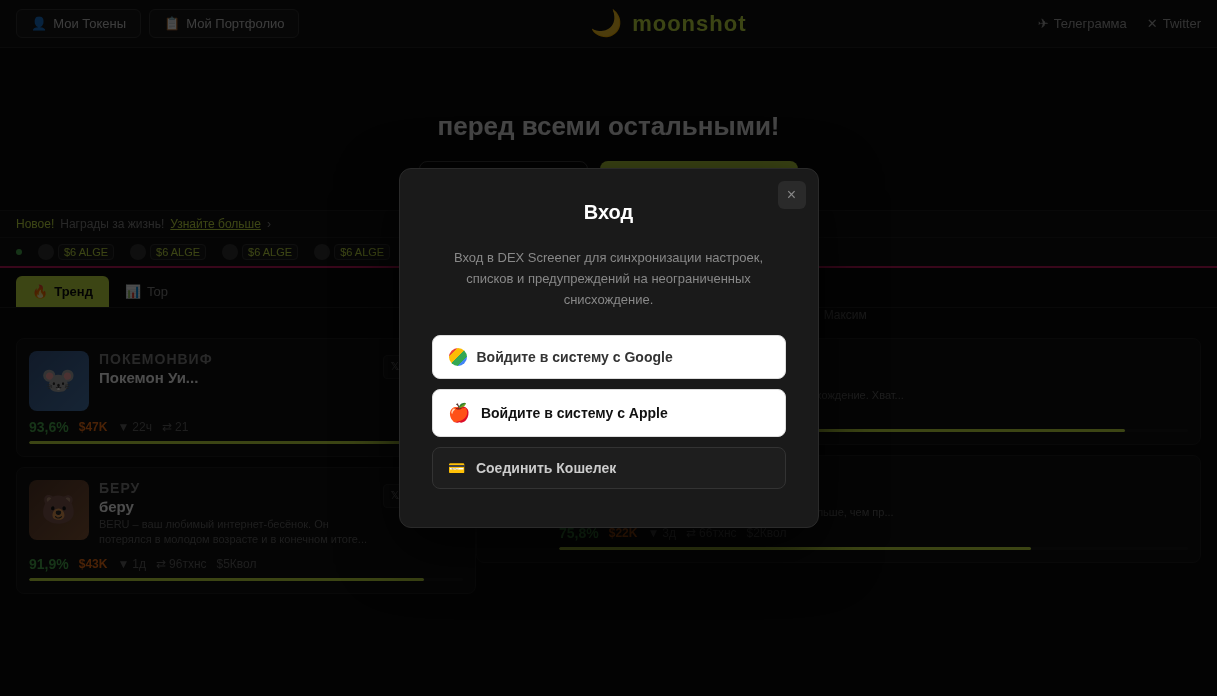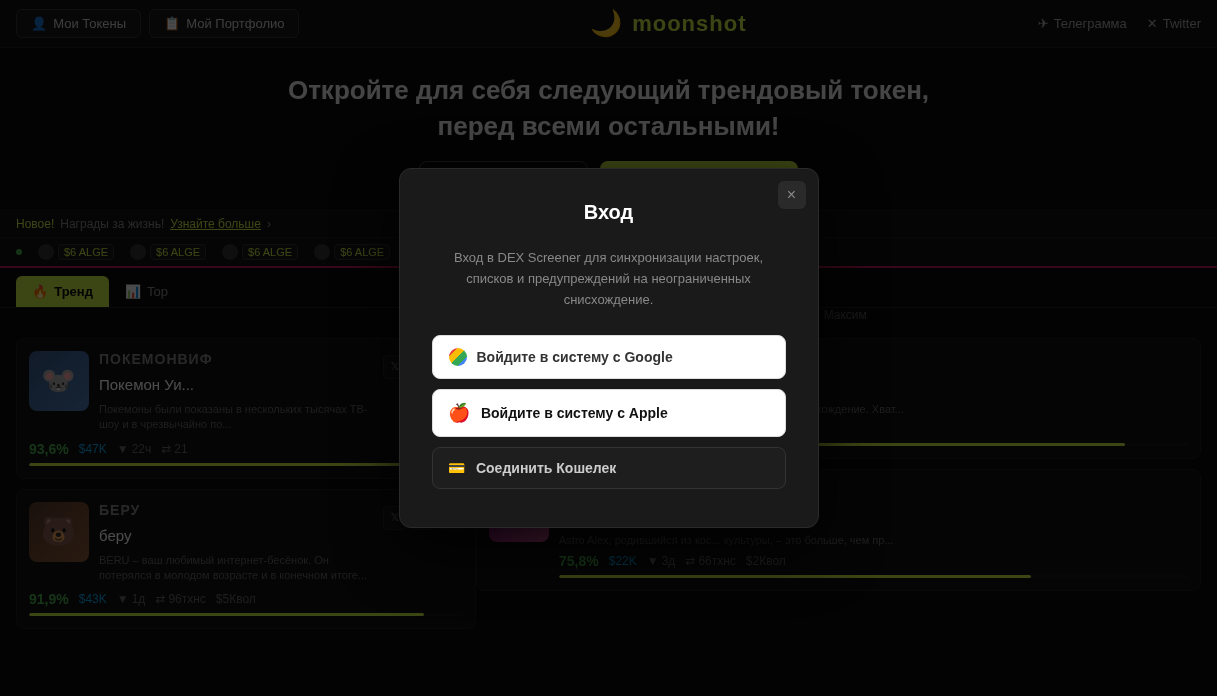--- a/index.html
+++ b/index.html
@@ -229,23 +229,23 @@
     }
     .token-info { flex: 1; }
     .token-ticker {
       font-size: 14px;
       color: #888;
       font-weight: 600;
       letter-spacing: 1px;
     }
     .token-name {
       font-size: 15px;
-      font-weight: 400;
+      font-weight: 700;
       color: #fff;
-      margin: 9px 0;
+      margin: 2px 0;
     }
     .token-desc {
       font-size: 11px;
       color: #666;
       line-height: 1.4;
       max-height: 40px;
       overflow: hidden;
     }
     .token-actions {
       display: flex;
@@ -271,22 +271,22 @@
       gap: 10px;
       margin-top: 8px;
       font-size: 12px;
     }
     .token-pct {
       color: #4caf50;
       font-weight: 700;
       font-size: 14px;
     }
     .token-vol {
-      color: #0ea5e9;
-      font-weight: 400;
+      color: #f97316;
+      font-weight: 700;
     }
     .token-stat {
       color: #666;
       display: flex;
       align-items: center;
       gap: 3px;
     }
     .token-progress {
       height: 3px;
       background: #1a1a1a;
@@ -452,21 +452,21 @@
     </a>
     <a class="header-link">
       <span>✕</span>
       <span>Twitter</span>
     </a>
   </div>
 </div>
 
 <div class="hero">
   <h1>
-    <span>Откройте для себя следующий трендовый токен,</span><br>
+    <br>
     <span>перед всеми остальными!</span>
   </h1>
   <div class="hero-buttons">
     <button class="btn-outline">
       <span>❓</span>
       <span>Как это работает?</span>
     </button>
     <button class="btn-green">
       <span>🚀</span>
       <span>Запустите свой токен</span>
@@ -542,21 +542,20 @@
 <div class="cards-area">
 
   <div style="display:flex;flex-direction:column;gap:10px;width:460px;flex-shrink:0;">
 
     <div class="token-card">
       <div class="token-card-header">
         <div class="token-img token-img-pikachu">🐭</div>
         <div class="token-info">
           <div class="token-ticker">ПОКЕМОНВИФ</div>
           <div class="token-name">Покемон Уи...</div>
-          <div class="token-desc">Покемоны были показаны в нескольких тысячах ТВ-шоу и в чрезвычайно по...</div>
         </div>
         <div class="token-actions">
           <div class="action-icon">𝕏</div>
           <div class="action-icon">✈</div>
           <div class="action-icon">🔗</div>
         </div>
       </div>
       <div class="token-footer">
         <span class="token-pct">93,6%</span>
         <span class="token-vol">$47K</span>

